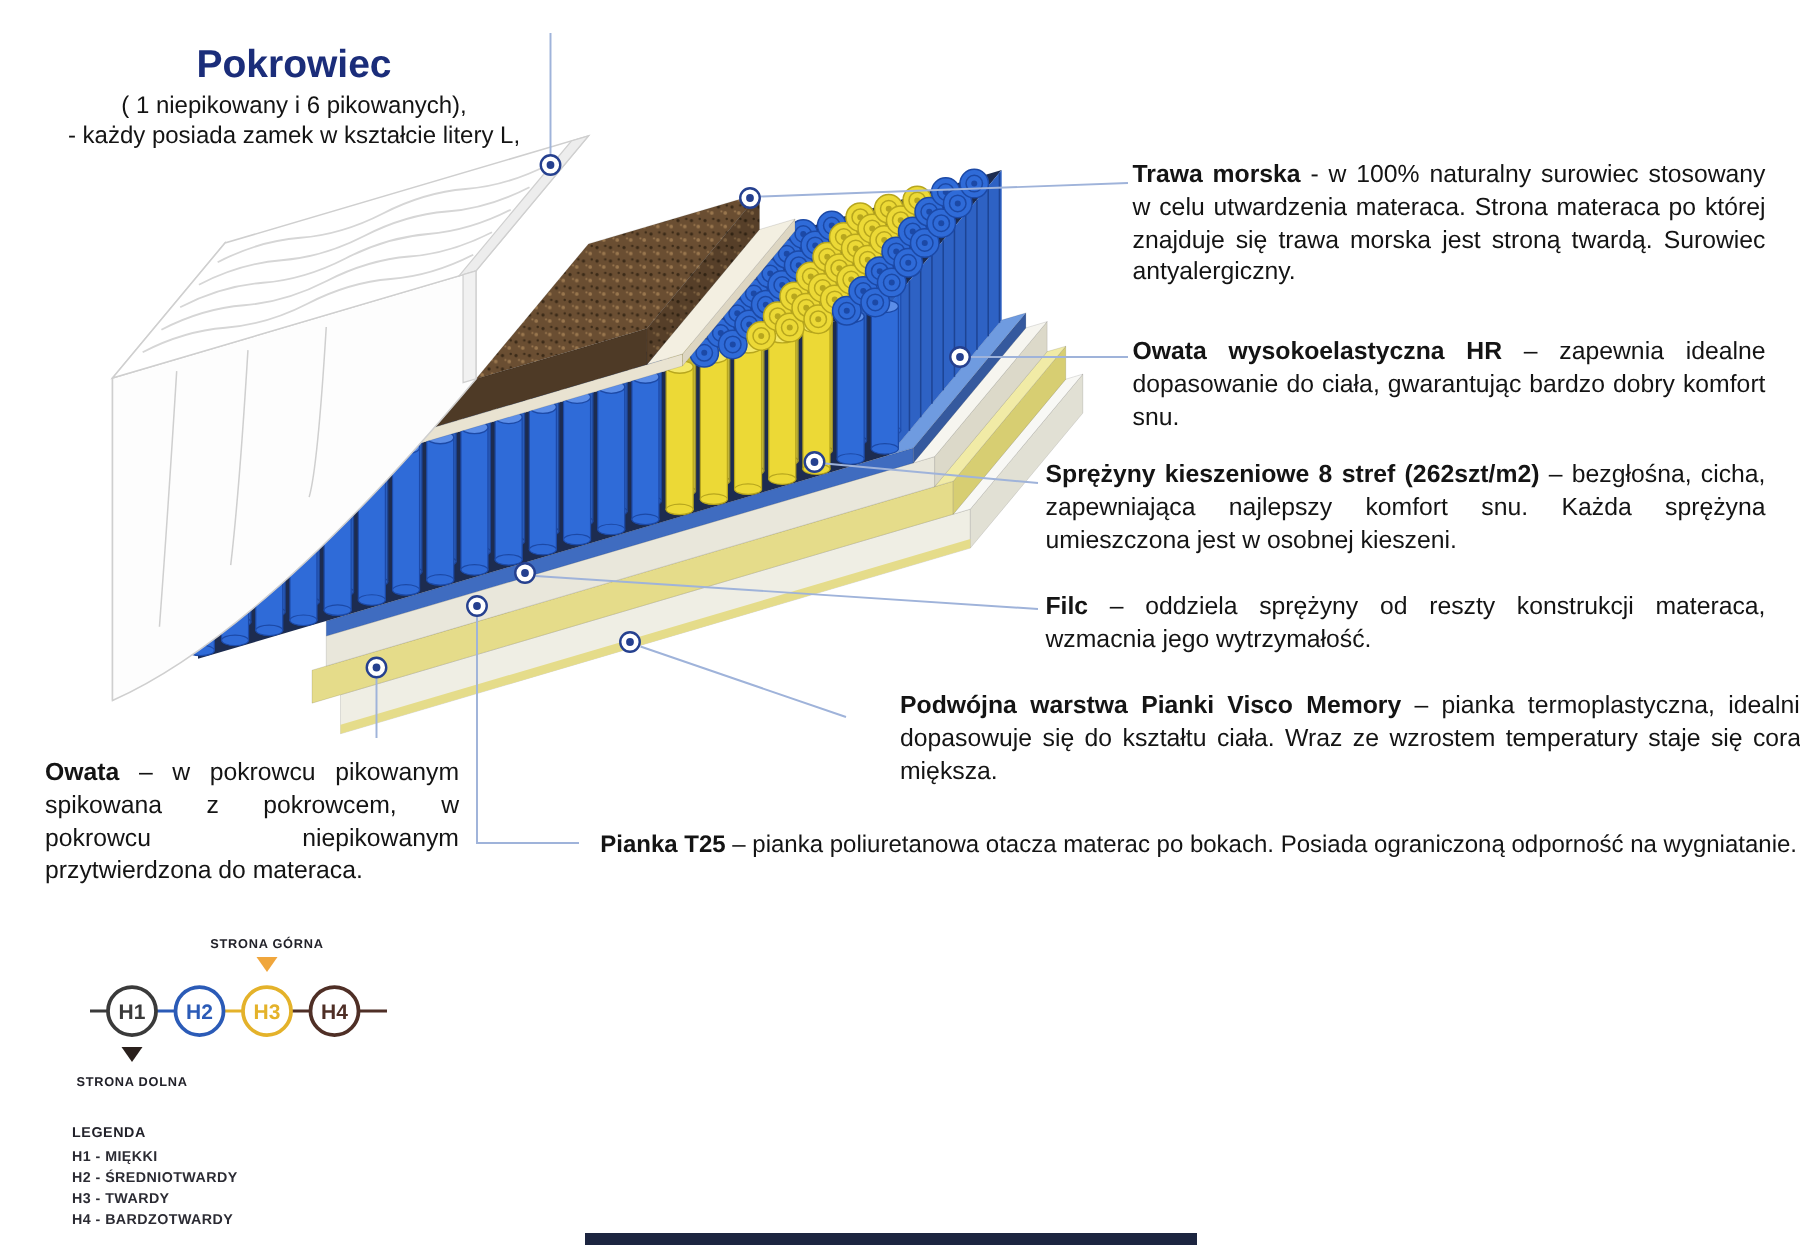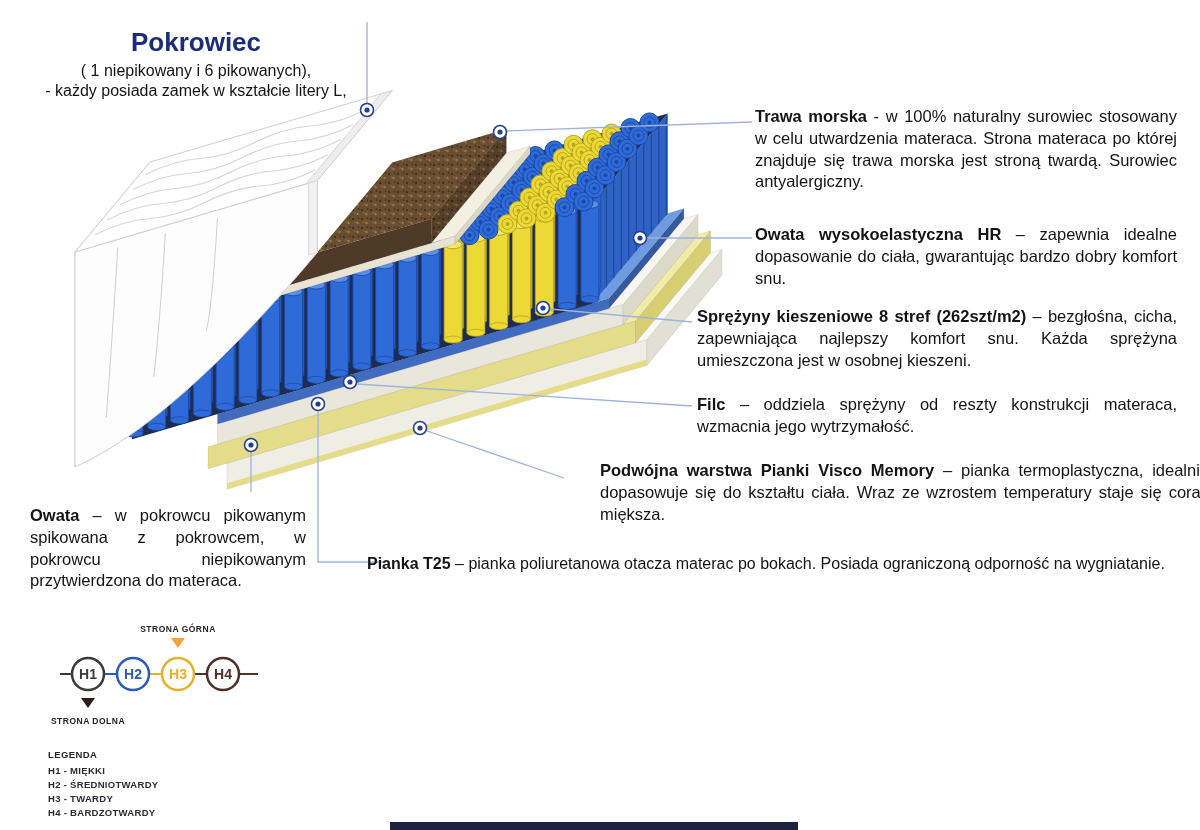--- a/index.html
+++ b/index.html
@@ -12,21 +12,21 @@
   .ann .lead{font-weight:700;}
   .para{text-align:justify;}
   .ann-title{font-size:26px;font-weight:700;color:var(--heading,#1b2d7a);margin-bottom:3px;}
   .pokrowiec{left:40px;top:26px;width:312px;text-align:center;font-size:16px;line-height:1.24;}
   .trawa{left:755px;top:106px;width:422px;}
   .hr{left:755px;top:224px;width:422px;}
   .sprezyny{left:697px;top:306px;width:480px;}
   .filc{left:697px;top:394px;width:480px;}
   .visco{left:568px;top:460px;width:609px;margin-left:32px;}
   .owata{left:30px;top:476px;width:276px;margin-top:29px;}
-  .t25{left:367px;top:553px;width:810px;white-space:nowrap;font-size:16px;}
+  .t25{left:388px;top:553px;width:810px;white-space:nowrap;font-size:16px;text-align:right;}
   .hardness{position:absolute;left:30px;top:612px;}
   .hs-cap{font-size:8.5px;font-weight:700;letter-spacing:.5px;fill:#22222a;}
   .hs-h{font-size:14px;font-weight:700;}
   .hs-legend-title{font-size:9.5px;font-weight:700;fill:#22222a;letter-spacing:.4px;}
   .hs-legend{font-size:9.5px;font-weight:700;fill:#2b2b33;letter-spacing:.3px;}
   .footer-bar{position:absolute;left:390px;top:822px;width:408px;height:8px;background:var(--footer-bar,#1c2540);}
 </style>
 </head>
 <body>
 

